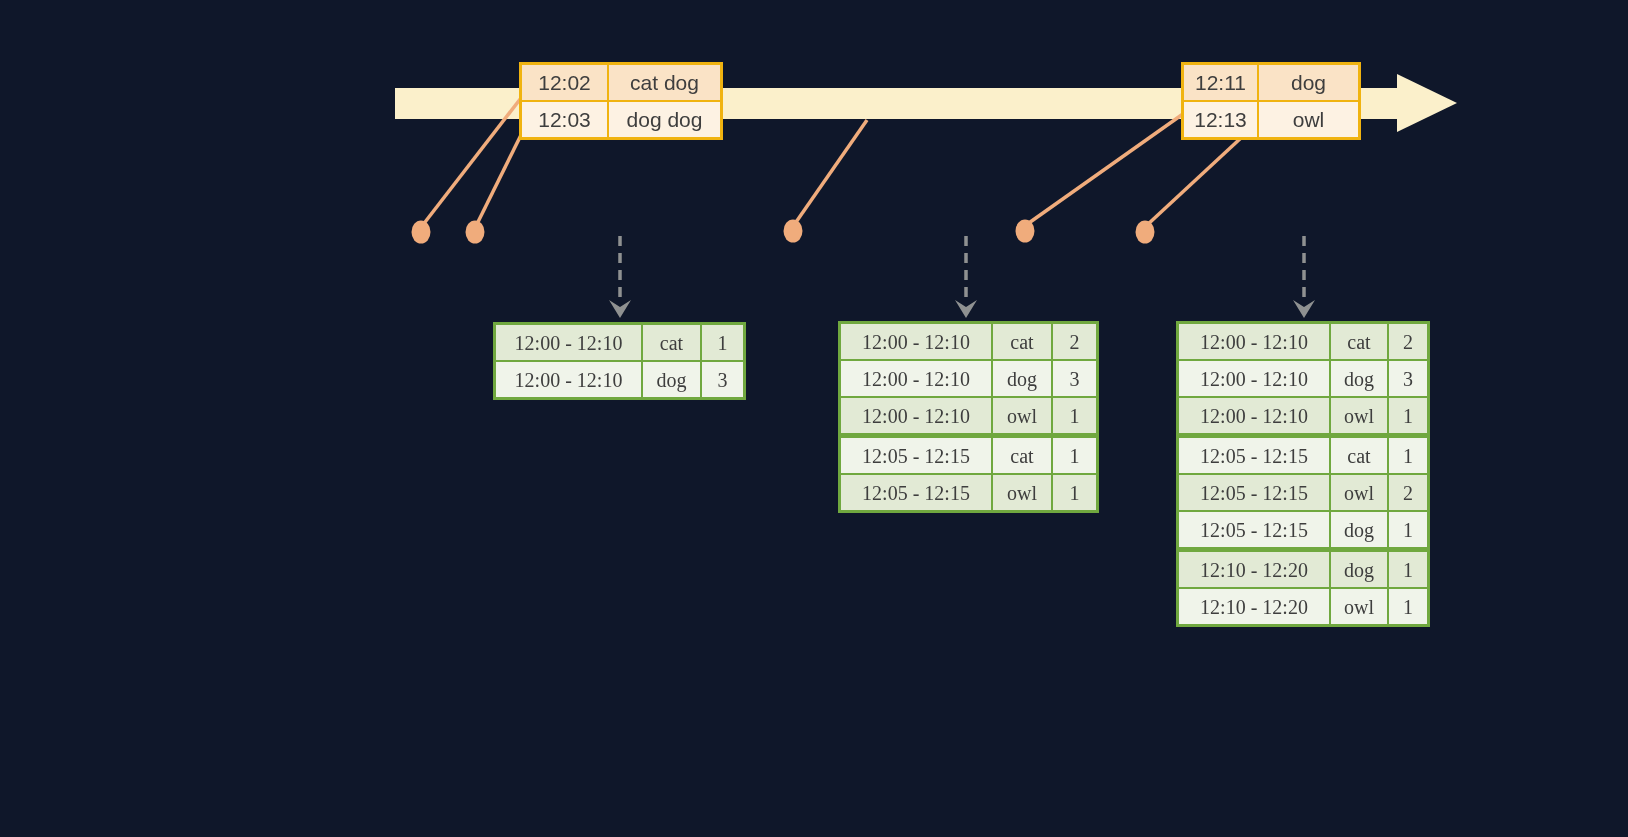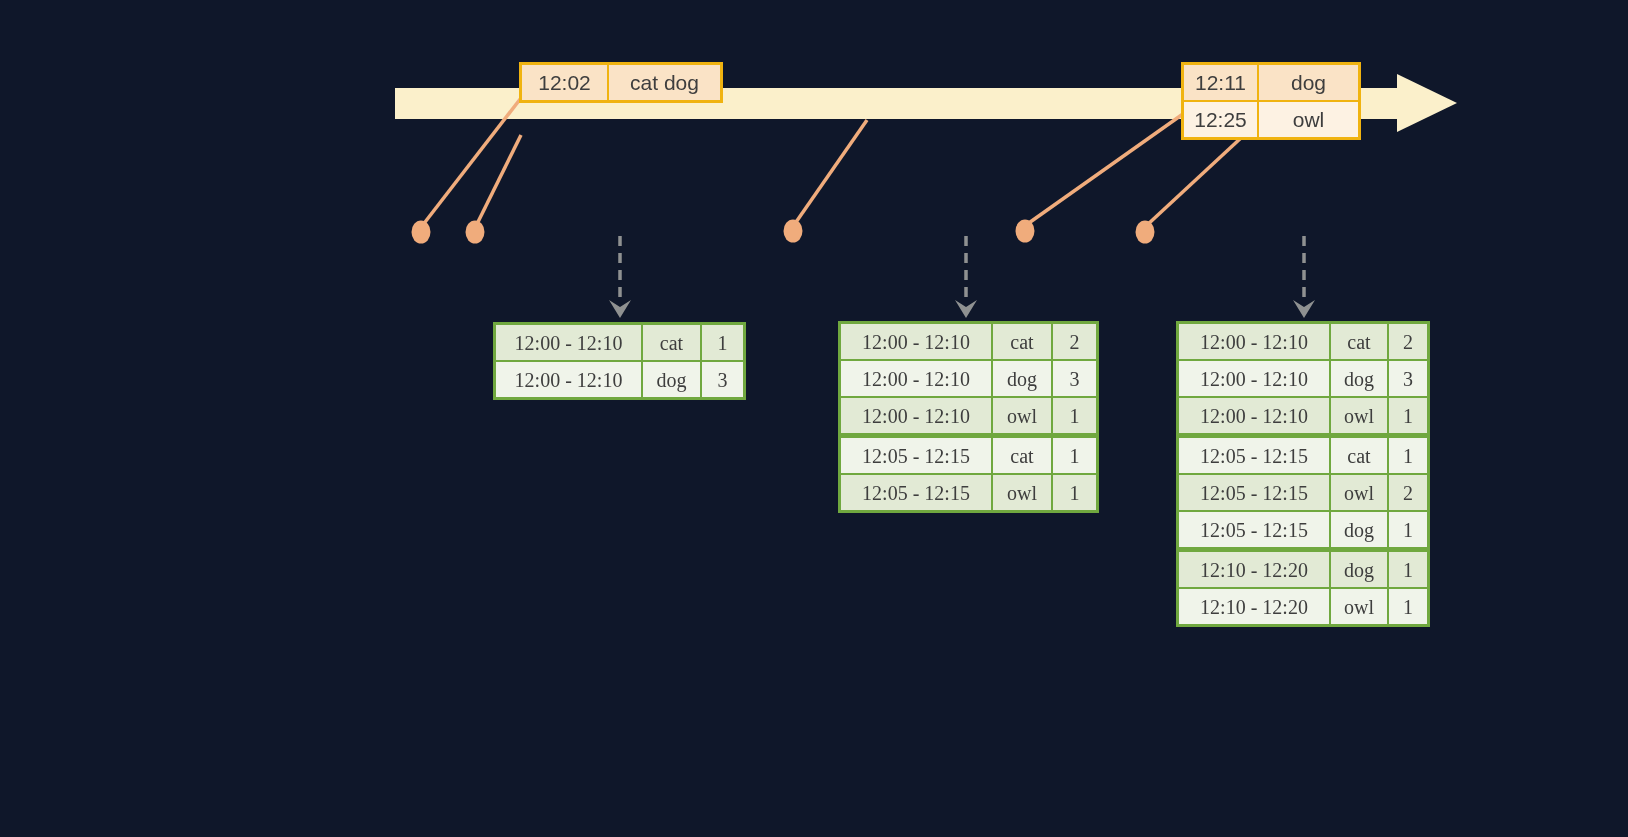--- a/index.html
+++ b/index.html
@@ -79,28 +79,32 @@
     <path d="M 955 300 L 966 318 L 977 300 L 966 307 Z" fill="#8F9191"></path>
     <line x1="1304" y1="236" x2="1304" y2="300" stroke="#8F9191" stroke-width="3.5" stroke-dasharray="10 7"></line>
     <path d="M 1293 300 L 1304 318 L 1315 300 L 1304 307 Z" fill="#8F9191"></path>
   </svg>
 
   <div class="etable et1">
       <div class="trow dark">
         <div class="tcell c0">12:02</div>
         <div class="tcell c1">cat dog</div>
       </div>
+      <div class="trow light">
+        <div class="tcell c0">12:03</div>
+        <div class="tcell c1">dog dog</div>
+      </div>
     </div>
   <div class="etable et3">
       <div class="trow dark">
         <div class="tcell c0">12:11</div>
         <div class="tcell c1">dog</div>
       </div>
       <div class="trow light">
-        <div class="tcell c0">12:25</div>
+        <div class="tcell c0">12:13</div>
         <div class="tcell c1">owl</div>
       </div>
     </div>
 
   <div class="rtable rt1">
       <div class="trow dark">
         <div class="tcell c0">12:00 - 12:10</div>
         <div class="tcell c1">cat</div>
         <div class="tcell c2">1</div>
       </div>

